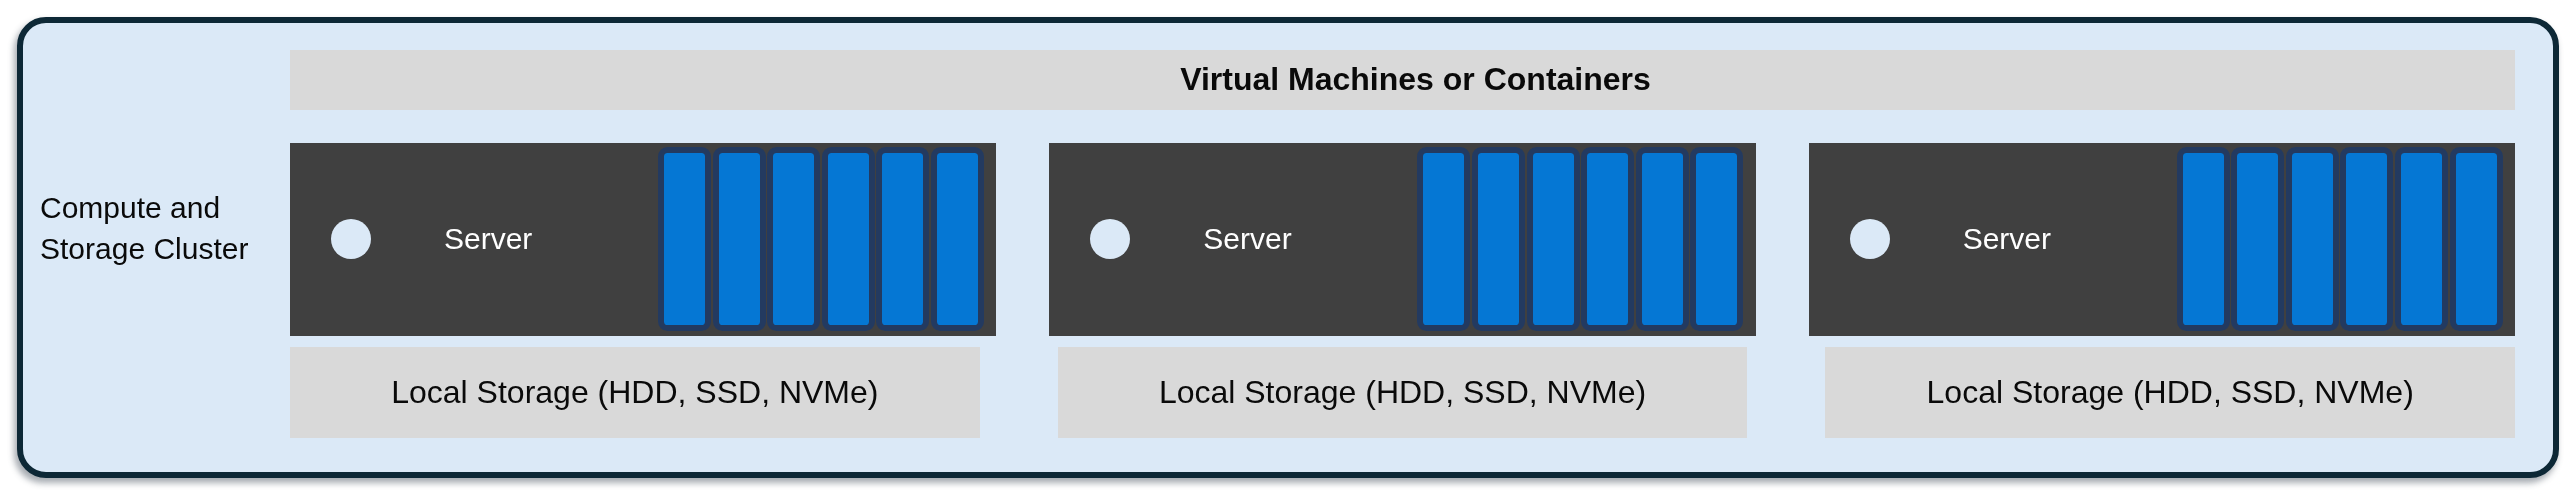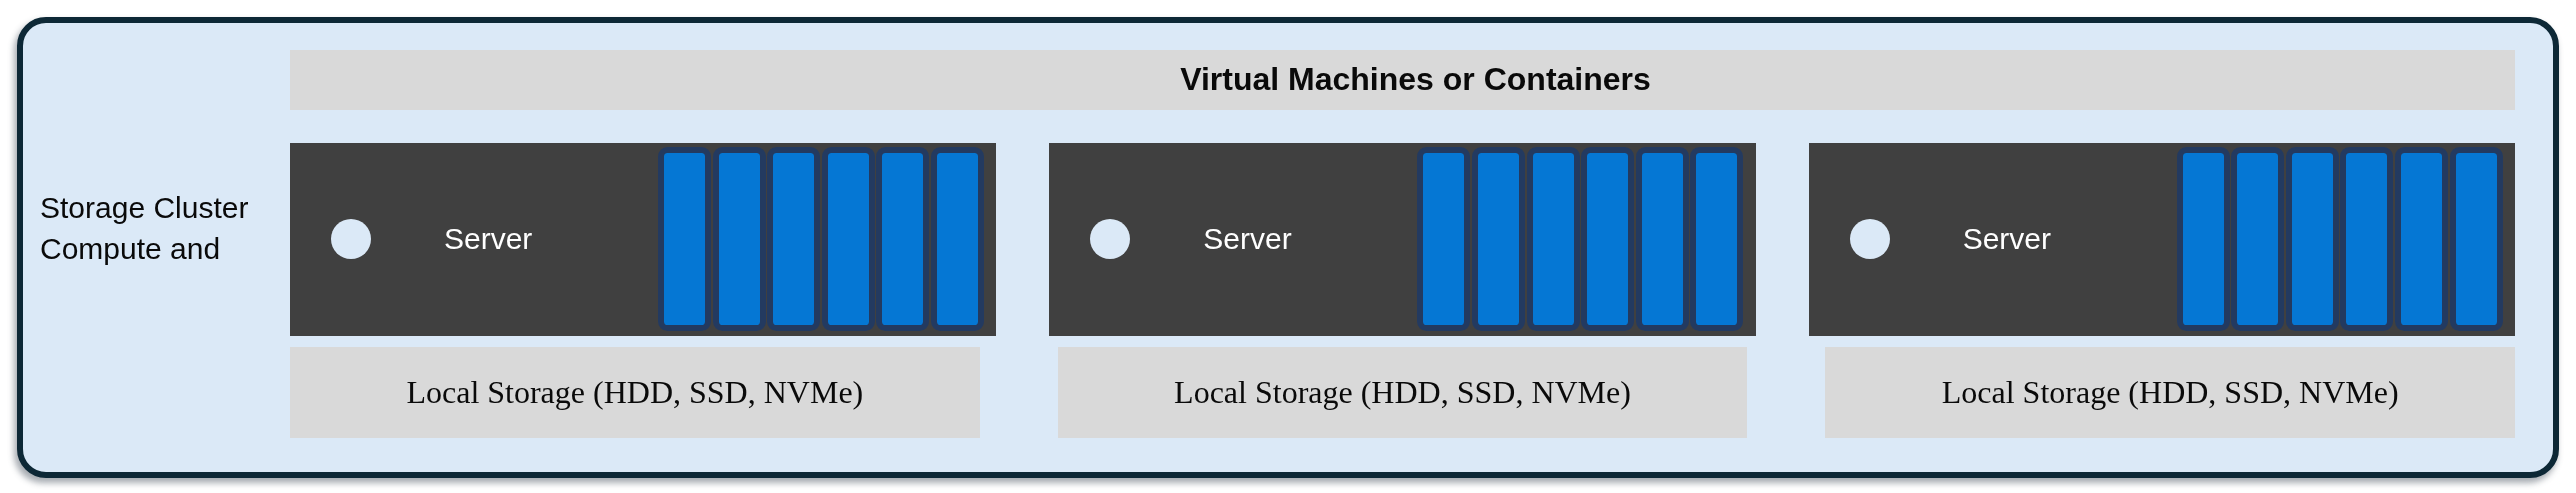--- a/index.html
+++ b/index.html
@@ -107,21 +107,20 @@
     width: 53px;
     height: 100%;
     background: var(--disk-blue);
     border: 6.9px solid var(--disk-border);
     border-radius: 9.6px;
   }
   .row-bars {
     margin-top: 11px;
     display: flex;
     gap: 78px;
-    font-family: Liberation Serif, serif;
   }
   .storage-bar {
     flex: 1 1 0;
     height: 91px;
     background: var(--panel-gray);
     display: flex;
     align-items: center;
     justify-content: center;
     font-size: 32px;
     color: var(--text-black);
@@ -129,22 +128,22 @@
     min-width: 0;
   }
 </style>
 </head>
 <body>
 
 <div class="canvas">
   <div class="cluster">
 
     <div class="side-label">
+      <span>Compute and</span>
       <span>Storage Cluster</span>
-      <span>Compute and</span>
     </div>
 
     <div class="main">
 
       <div class="vm-header">
         <span>Virtual Machines or Containers</span>
       </div>
 
       <div class="row-boxes">
 

